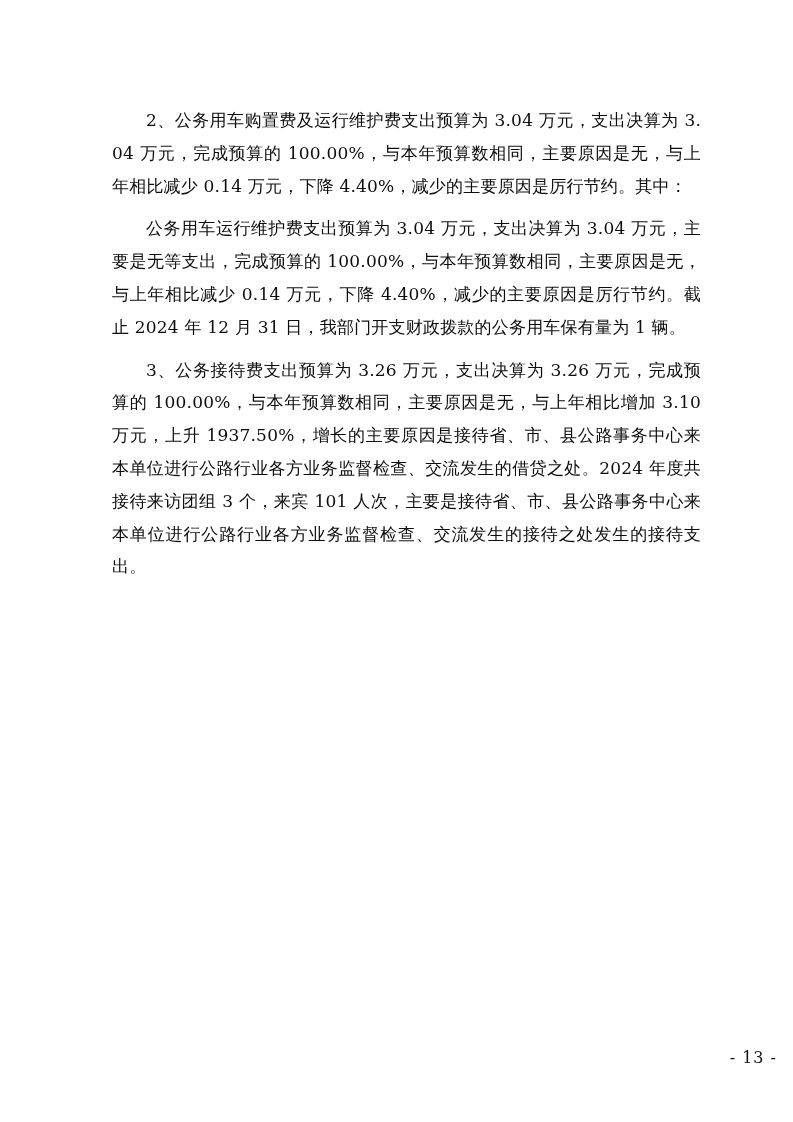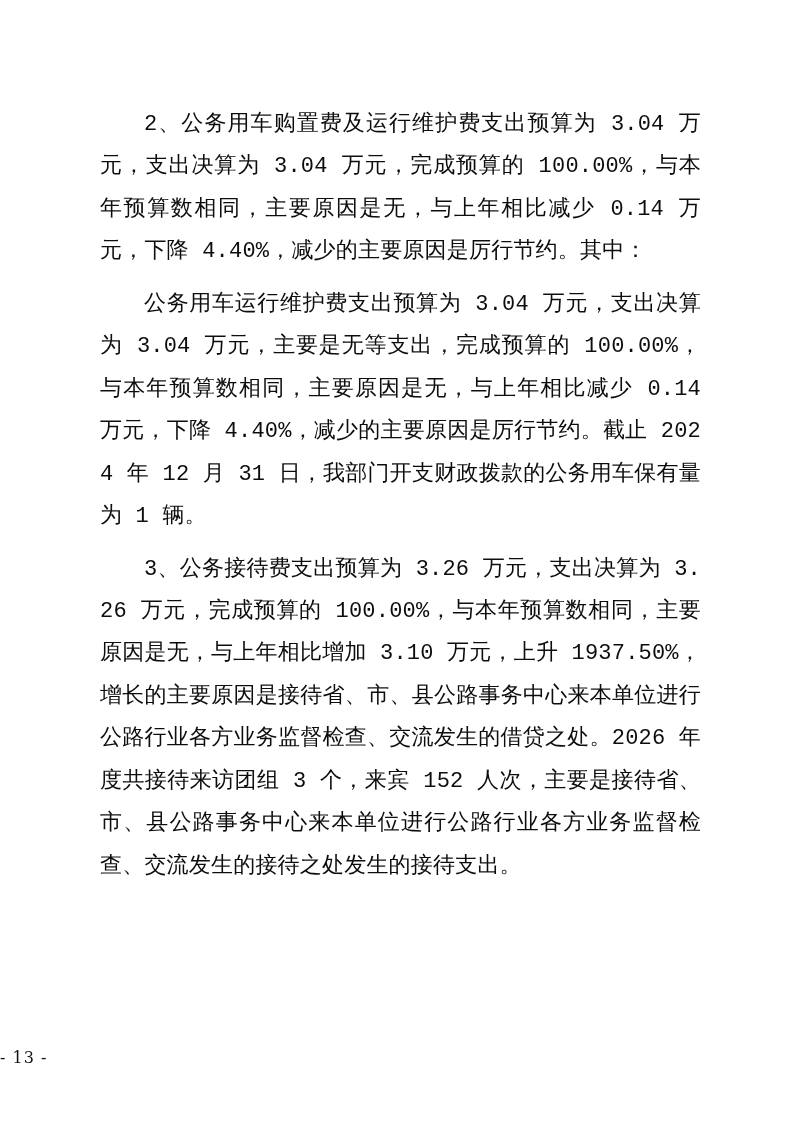--- a/index.html
+++ b/index.html
@@ -21,45 +21,44 @@
     top: 0;
     width: 793px;
     height: 1122px;
     box-sizing: border-box;
     padding: 96px 92px 60px 100px;
   }
   .body-text {
     margin-top: 8px;
   }
   p.para {
-    margin: 0 0 10px 0;
-    font-size: 22px;
+    margin: 0 0 10px 12px;
+    font-size: 17px;
     line-height: 1.93;
     text-align: justify;
     text-justify: inter-ideograph;
     text-indent: 2em;
     letter-spacing: 0.2px;
     word-break: break-all;
-    font-family: Liberation Mono, monospace;
   }
   .page-number {
     position: absolute;
     left: 0;
-    right: 0;
+    right: 16px;
     bottom: 55px;
-    text-align: left;
+    text-align: right;
     font-size: 16px;
     font-family: "DejaVu Serif", "Liberation Serif", serif;
     color: #111;
     letter-spacing: 1px;
   }
 </style>
 </head>
 <body>
 
 <div class="page">
   <div class="body-text">
     <p class="para">2、公务用车购置费及运行维护费支出预算为 3.04 万元，支出决算为 3.04 万元，完成预算的 100.00%，与本年预算数相同，主要原因是无，与上年相比减少 0.14 万元，下降 4.40%，减少的主要原因是厉行节约。其中：</p>
     <p class="para">公务用车运行维护费支出预算为 3.04 万元，支出决算为 3.04 万元，主要是无等支出，完成预算的 100.00%，与本年预算数相同，主要原因是无，与上年相比减少 0.14 万元，下降 4.40%，减少的主要原因是厉行节约。截止 2024 年 12 月 31 日，我部门开支财政拨款的公务用车保有量为 1 辆。</p>
-    <p class="para">3、公务接待费支出预算为 3.26 万元，支出决算为 3.26 万元，完成预算的 100.00%，与本年预算数相同，主要原因是无，与上年相比增加 3.10 万元，上升 1937.50%，增长的主要原因是接待省、市、县公路事务中心来本单位进行公路行业各方业务监督检查、交流发生的借贷之处。2026 年度共接待来访团组 3 个，来宾 152 人次，主要是接待省、市、县公路事务中心来本单位进行公路行业各方业务监督检查、交流发生的接待之处发生的接待支出。</p>
+    <p class="para">3、公务接待费支出预算为 3.26 万元，支出决算为 3.26 万元，完成预算的 100.00%，与本年预算数相同，主要原因是无，与上年相比增加 3.10 万元，上升 1937.50%，增长的主要原因是接待省、市、县公路事务中心来本单位进行公路行业各方业务监督检查、交流发生的借贷之处。2024 年度共接待来访团组 3 个，来宾 101 人次，主要是接待省、市、县公路事务中心来本单位进行公路行业各方业务监督检查、交流发生的接待之处发生的接待支出。</p>
   </div>
   <div class="page-number">- 13 -</div>
 </div>
 
 </body></html>

